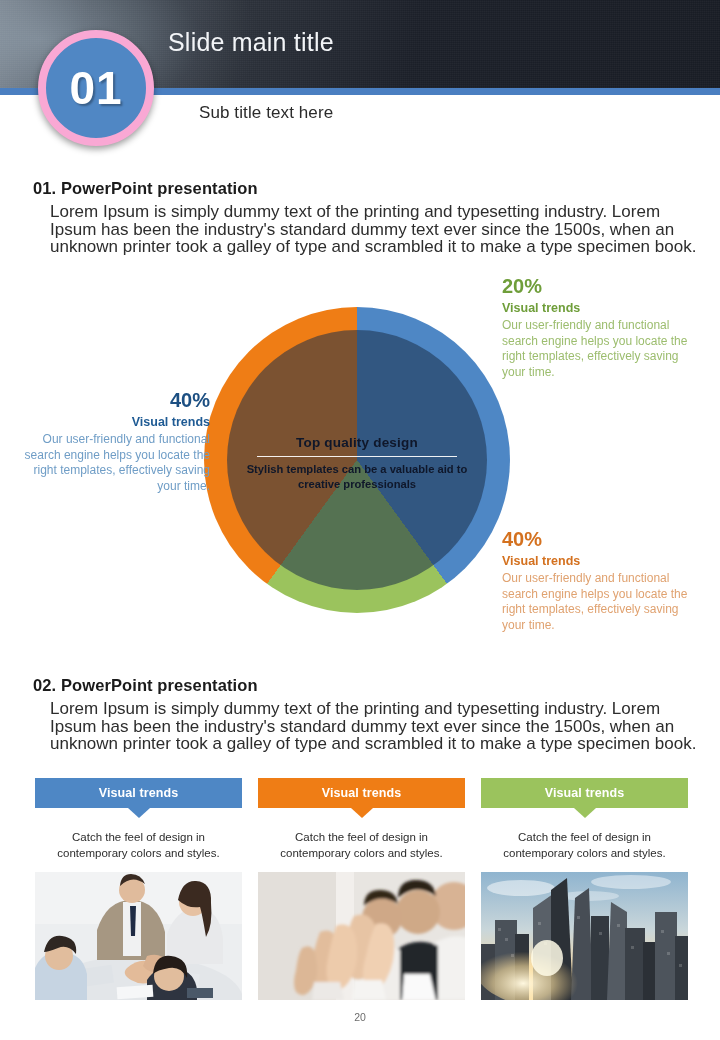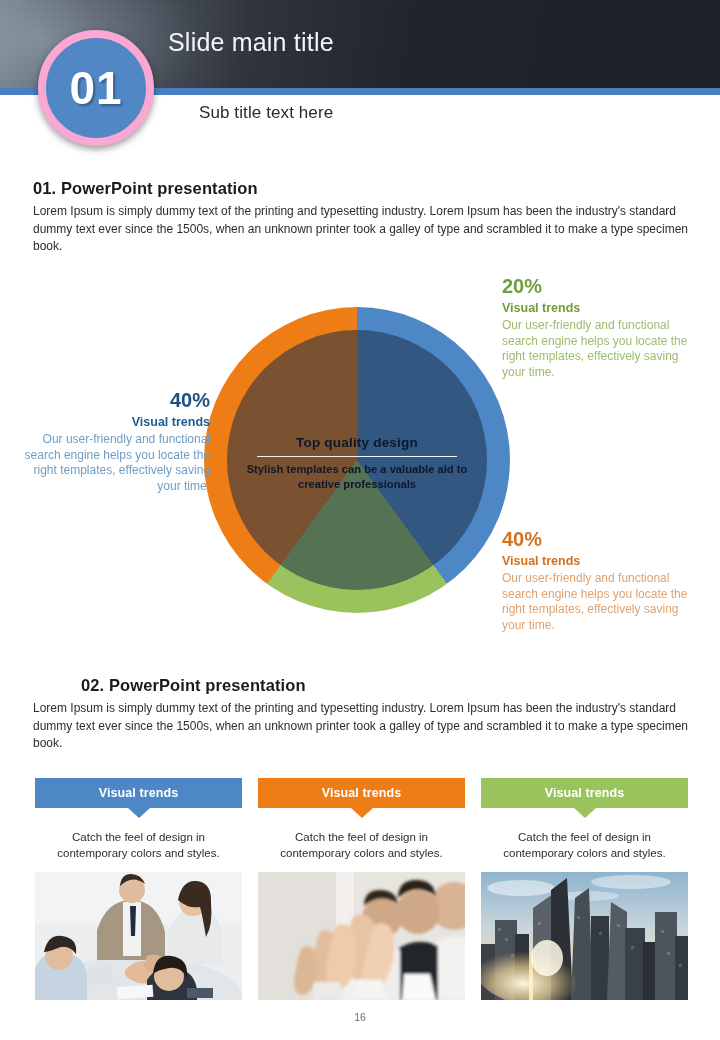--- a/index.html
+++ b/index.html
@@ -55,26 +55,26 @@
     line-height: 1;
   }
 
   
   .sec-title {
     position: absolute; left: 33px;
     font-size: 16.5px; font-weight: 700; color: #1b1b1b;
     letter-spacing: 0.1px; white-space: nowrap;
   }
   .sec-body {
-    position: absolute; left: 33px; width: 658px;
-    font-size: 12px; line-height: 17.5px; color: #2d2d2d;
+    position: absolute; left: 50px; width: 658px;
+    font-size: 17px; line-height: 17.5px; color: #2d2d2d;
   }
   #sec1-title { top: 179px; }
   #sec1-body  { top: 203px; }
-  #sec2-title { top: 676px; margin-left: 48px; }
+  #sec2-title { top: 676px; }
   #sec2-body  { top: 700px; }
 
   
   .chart-wrap { position: absolute; left: 204px; top: 307px; width: 306px; height: 306px; }
   .donut-outer {
     position: absolute; inset: 0; border-radius: 50%;
   }
   .donut-inner {
     position: absolute; left: 23px; top: 23px; width: 260px; height: 260px;
     border-radius: 50%;
@@ -339,15 +339,15 @@
           <rect x="180" y="58" width="3" height="3"></rect>
         <rect x="186" y="80" width="3" height="3"></rect>
           <rect x="198" y="92" width="3" height="3"></rect>
       </g>
 
       <ellipse cx="68" cy="92" rx="76" ry="44" fill="url(#sung)"></ellipse>
       <ellipse cx="66" cy="86" rx="16" ry="18" fill="#fffbe8" opacity="0.85"></ellipse>
     </svg>
   </div>
 
-  <div class="page-num">16</div>
+  <div class="page-num">20</div>
 
 </div>
 
 </body></html>

